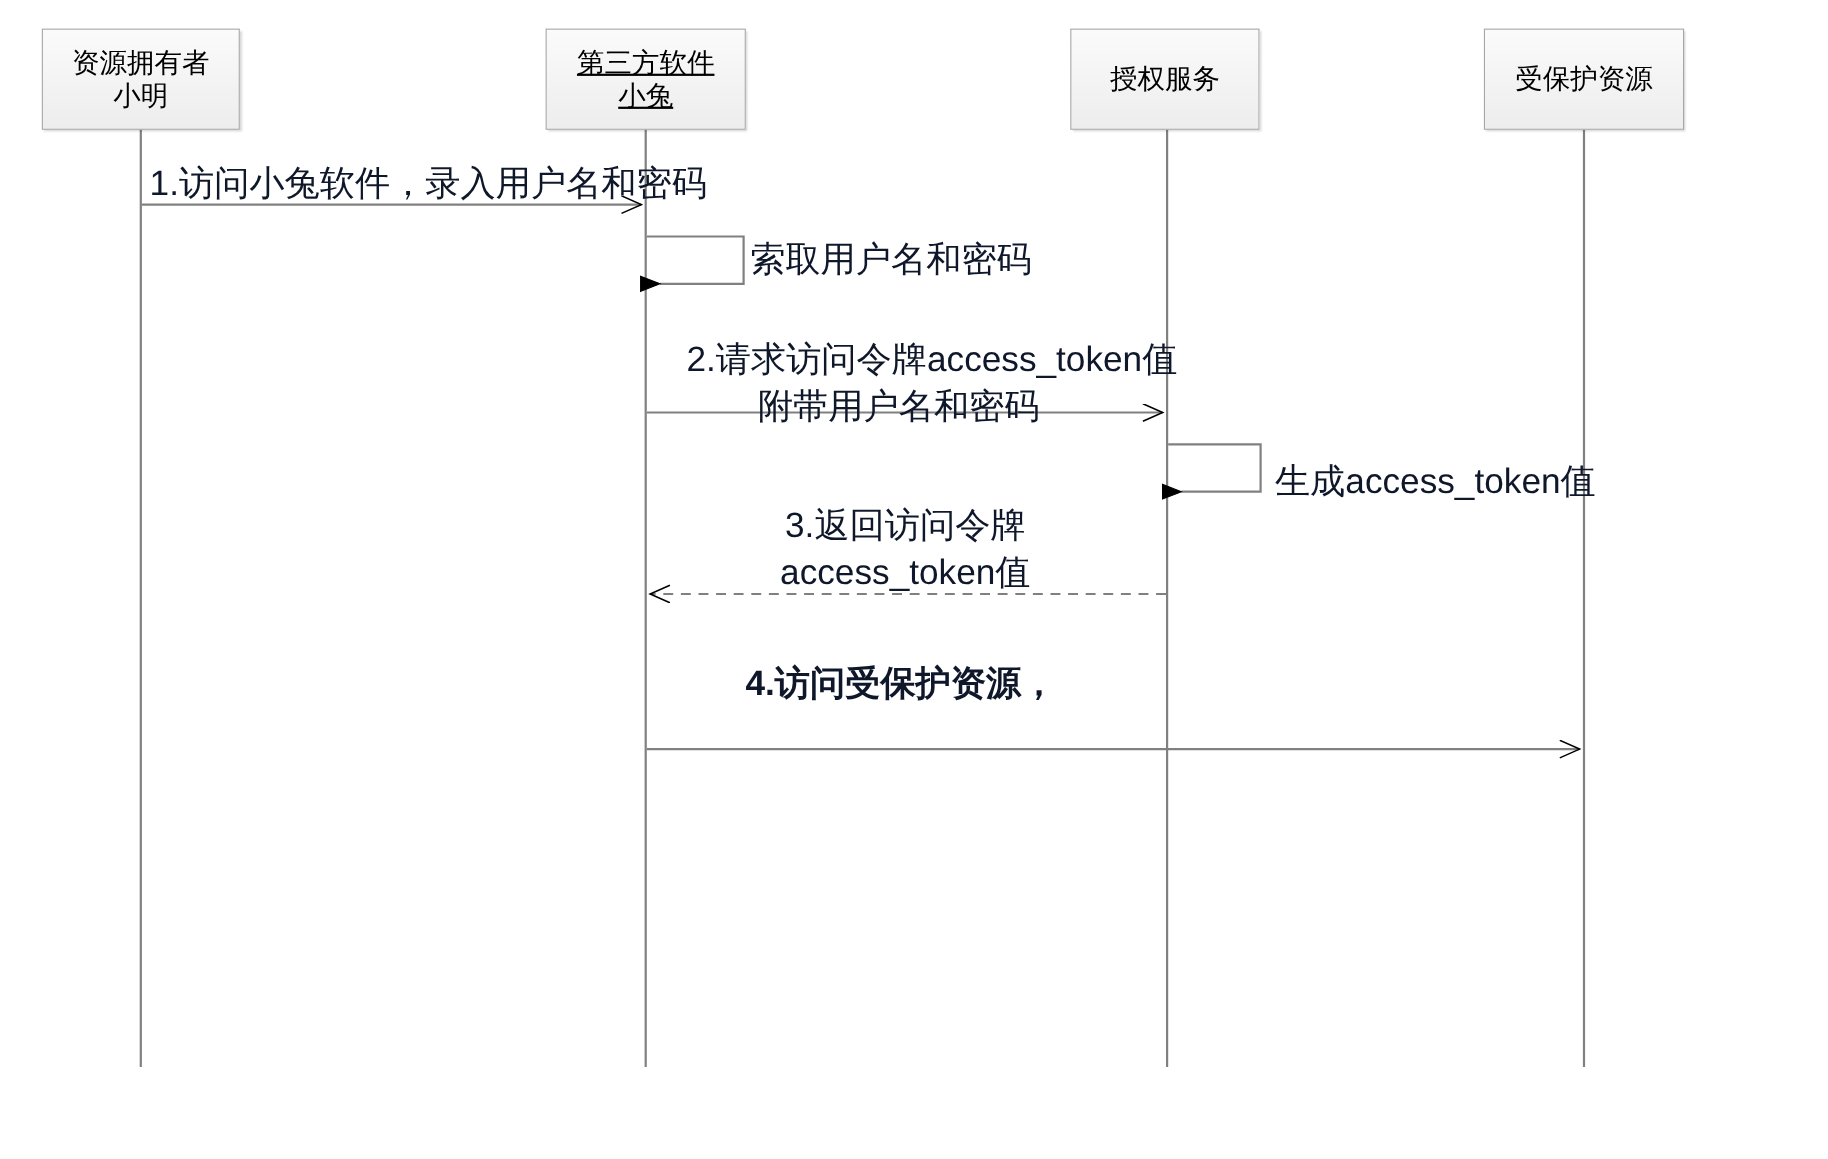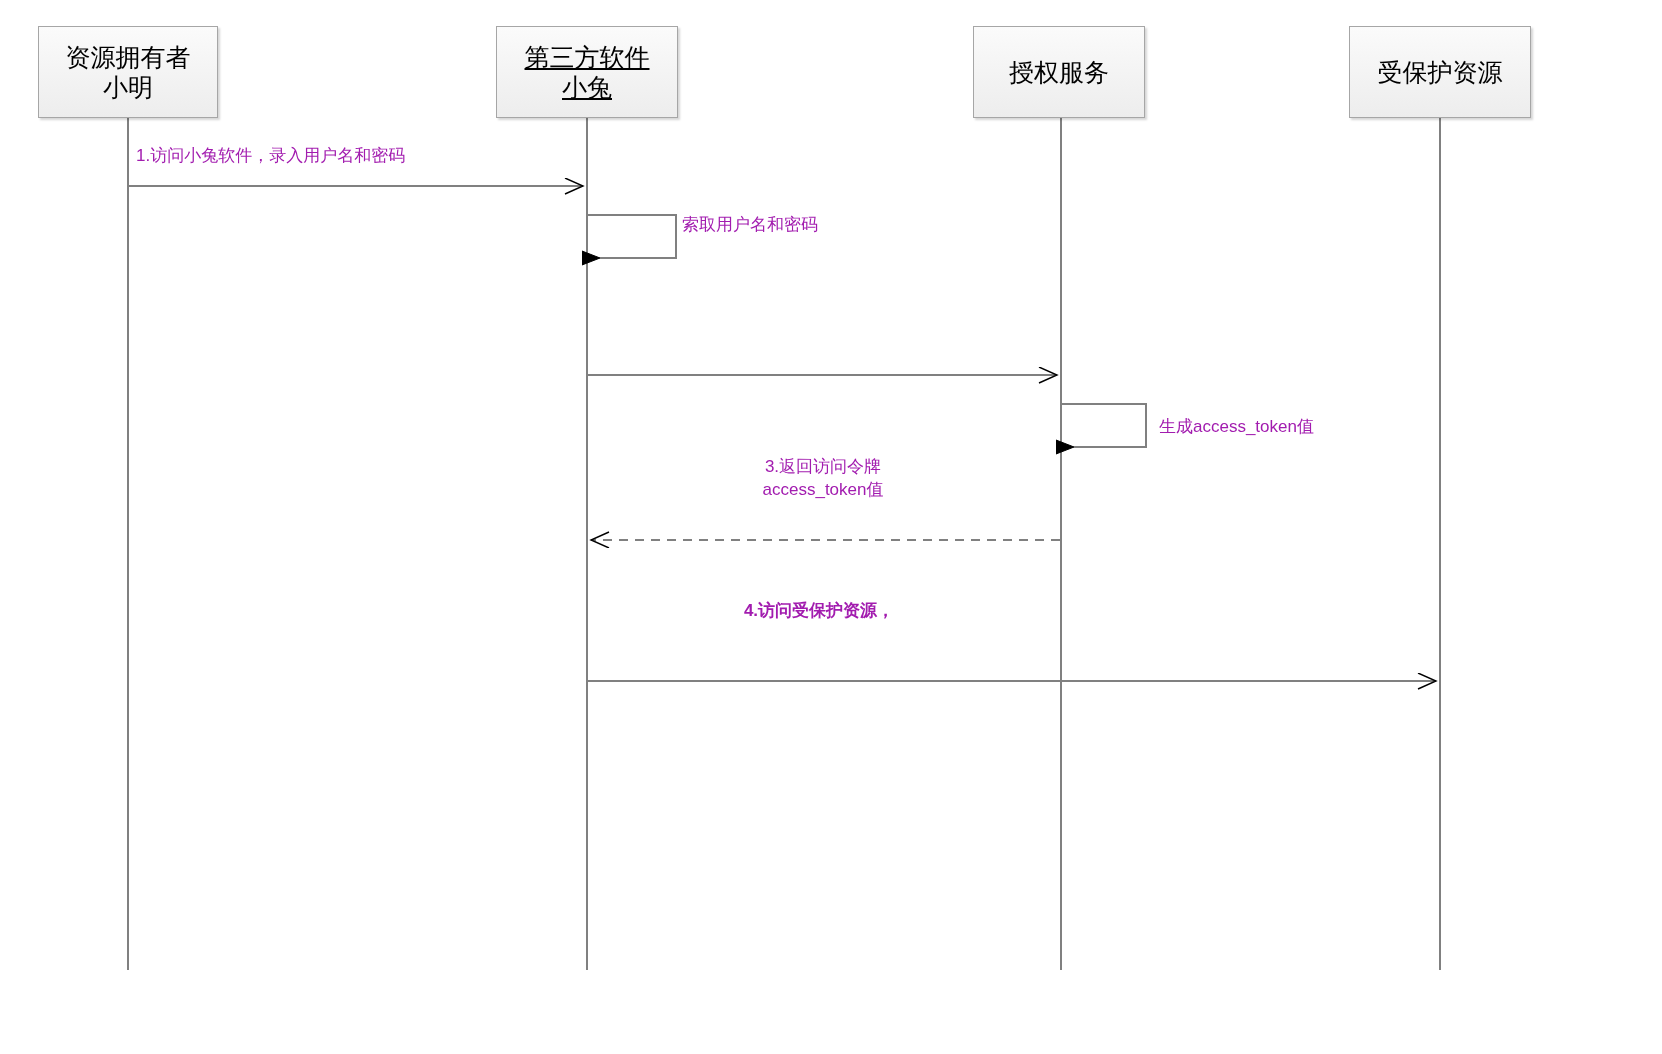--- a/index.html
+++ b/index.html
@@ -36,22 +36,22 @@
     font-size: 25px;
     line-height: 1.22;
     text-align: center;
     white-space: nowrap;
   }
   .actor-line2 {
     display: block;
   }
   .msg-label {
     position: absolute;
-    color: #a21caf;
-    font-size: 17px;
+    color: #0f172a;
+    font-size: 32px;
     line-height: 1.34;
     text-align: center;
     white-space: nowrap;
   }
   .msg-label.left-align {
     text-align: left;
   }
   .msg-line2 {
     display: block;
   }
@@ -114,20 +114,22 @@
 
   <div class="msg-label left-align" style="left:136px; top:145px;">
     <span>1.访问小兔软件，录入用户名和密码</span>
   </div>
 
   <div class="msg-label left-align" style="left:682px; top:214px;">
     <span>索取用户名和密码</span>
   </div>
 
   <div class="msg-label" style="left:624px; top:305px; width:386px;">
+    <span>2.请求访问令牌access_token值</span>
+    <span class="msg-line2">附带用户名和密码</span>
   </div>
 
   <div class="msg-label left-align" style="left:1159px; top:416px;">
     <span>生成access_token值</span>
   </div>
 
   <div class="msg-label" style="left:679px; top:456px; width:288px;">
     <span>3.返回访问令牌</span>
     <span class="msg-line2">access_token值</span>
   </div>

